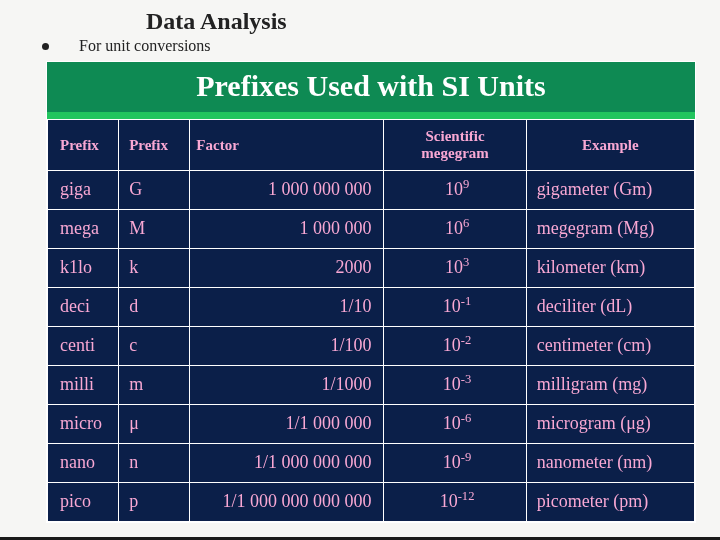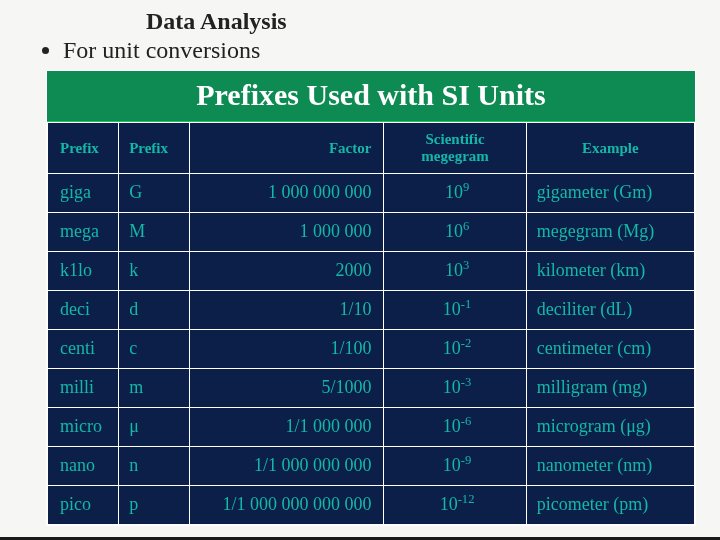--- a/index.html
+++ b/index.html
@@ -24,21 +24,22 @@
     font-size: 24px;
     text-align: left;
     margin-left: 130px;
     margin-top: 2px;
   }
   .bullet-row {
     display: flex;
     align-items: center;
     margin-left: 26px;
     margin-top: 2px;
-    font-size: 24px;
+    font-size: 16px;
+    gap: 16px;
   }
   .bullet-dot {
     width: 7px;
     height: 7px;
     border-radius: 50%;
     background: #222;
     margin-right: 14px;
     flex: 0 0 auto;
   }
   .table-wrap {
@@ -48,44 +49,44 @@
     box-sizing: border-box;
   }
   .table-title {
     background: #0e8a53;
     color: #fff;
     font-weight: bold;
     font-size: 30px;
     text-align: center;
     padding: 7px 4px 9px 4px;
     font-family: Georgia, "Times New Roman", serif;
-    border-bottom: 1px solid #22c55e;
+    border-bottom: 7px solid #22c55e;
   }
   table {
     width: 100%;
     border-collapse: collapse;
     table-layout: fixed;
-    color: #14b8a6;
+    color: #f9a8d4;
     font-family: Georgia, "Times New Roman", serif;
   }
   th, td {
     border: 1px solid #fff;
     padding: 8px 6px 9px 6px;
     vertical-align: middle;
   }
   th {
     font-weight: bold;
     font-size: 15px;
     text-align: center;
     padding-top: 8px;
     padding-bottom: 8px;
   }
   th:nth-child(1), td:nth-child(1) { text-align: left; padding-left: 12px; }
   th:nth-child(3), td:nth-child(3) { text-align: right; padding-right: 12px; }
-  th:nth-child(3) { text-align: right; font-family: Liberation Serif, serif; }
+  th:nth-child(3) { text-align: left; font-family: Liberation Serif, serif; }
   td { font-size: 18px; }
   td:nth-child(2) { text-align: left; padding-left: 10px; }
   td:nth-child(4) { text-align: center; padding-left: 10px; }
   td:nth-child(5) { text-align: left; padding-left: 10px; }
   col.c1 { width: 11%; }
   col.c2 { width: 11%; }
   col.c3 { width: 30%; }
   col.c4 { width: 22%; }
   col.c5 { width: 26%; }
   sup { font-size: 0.7em; line-height: 0; }
@@ -161,21 +162,21 @@
           <tr>
             <td>centi</td>
             <td>c</td>
             <td>1/100</td>
             <td><span>10</span><sup>-2</sup></td>
             <td>centimeter (cm)</td>
           </tr>
           <tr>
             <td>milli</td>
             <td>m</td>
-            <td>5/1000</td>
+            <td>1/1000</td>
             <td><span>10</span><sup>-3</sup></td>
             <td>milligram (mg)</td>
           </tr>
           <tr>
             <td>micro</td>
             <td>μ</td>
             <td>1/1 000 000</td>
             <td><span>10</span><sup>-6</sup></td>
             <td>microgram (μg)</td>
           </tr>

